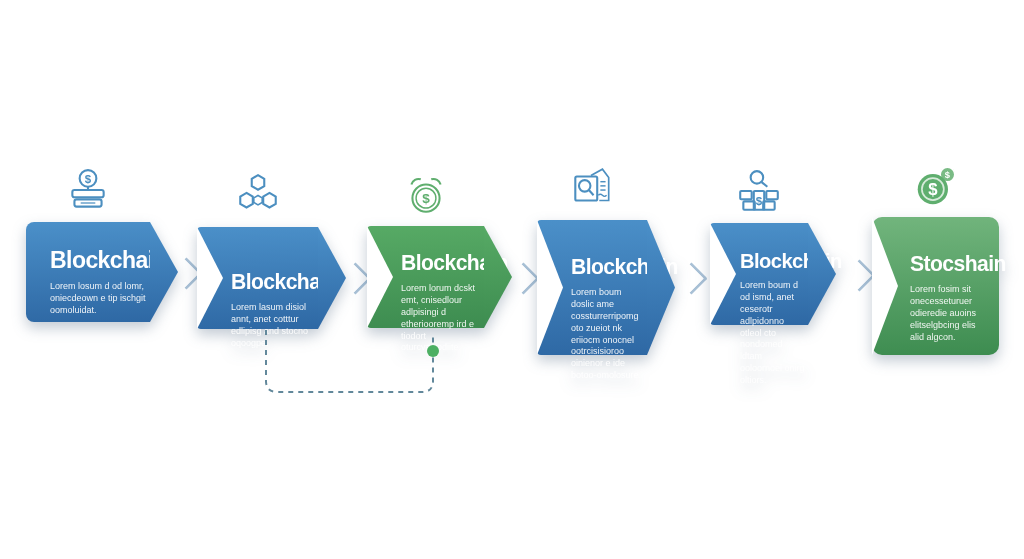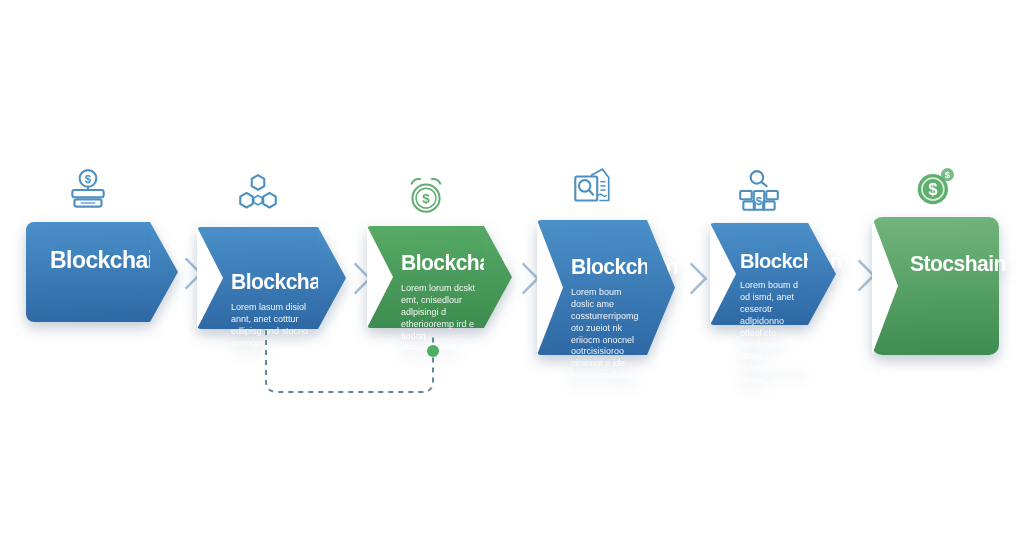--- a/index.html
+++ b/index.html
@@ -73,20 +73,21 @@
         <text x="23" y="15" font-size="11" font-weight="bold" text-anchor="middle" fill="currentColor" stroke="none" font-family="Liberation Sans">$</text>
         <line x1="23" y1="19" x2="23" y2="22"></line>
         <rect x="8" y="22" width="30" height="7" rx="2"></rect>
         <rect x="10" y="31" width="26" height="7" rx="2"></rect>
         <line x1="16" y1="34.5" x2="30" y2="34.5" stroke-width="1.2"></line>
       </svg>
     </div>
     <div class="box">
       <div class="box-content">
         <h2 class="title">Blockchain</h2>
+        <p class="desc">Lorem losum d od lomr, oniecdeown e tip ischgit oomoluidat.</p>
       </div>
     </div>
   </div>
 
   <div class="sep sep1"></div>
 
   <div class="step s2 blue notched">
     <div class="icon">
       <svg viewBox="0 0 46 46" width="48" height="48" fill="none" stroke="currentColor" stroke-width="2">
         <polygon points="23,3 29,6.5 29,13.5 23,17 17,13.5 17,6.5"></polygon>
@@ -177,20 +178,21 @@
         <circle cx="34" cy="12" r="7" fill="#7abb85" stroke="#ffffff" stroke-width="1.5"></circle>
         <text x="34" y="15.5" font-size="9" font-weight="bold" text-anchor="middle" fill="#ffffff" font-family="Liberation Sans">$</text>
         <circle cx="20" cy="26" r="14.5" fill="currentColor"></circle>
         <circle cx="20" cy="26" r="10.5" stroke="rgba(255,255,255,.75)" stroke-width="1.6"></circle>
         <text x="20" y="32" font-size="16" font-weight="bold" text-anchor="middle" fill="#ffffff" font-family="Liberation Sans">$</text>
       </svg>
     </div>
     <div class="box">
       <div class="box-content">
         <h2 class="title">Stocshain</h2>
+        <p class="desc">Lorem fosim sit onecesseturuer odieredie auoins elitselgbcing elis alid algcon.</p>
       </div>
     </div>
   </div>
 
   <svg class="connector" width="1024" height="559">
     <path d="M266 330 V381 Q266 392 277 392 H422 Q433 392 433 381 V334" stroke="#62889b" stroke-width="2" stroke-dasharray="5 5" fill="none"></path>
     <circle cx="433" cy="351" r="6" fill="#4caf63"></circle>
   </svg>
 
 </div>

